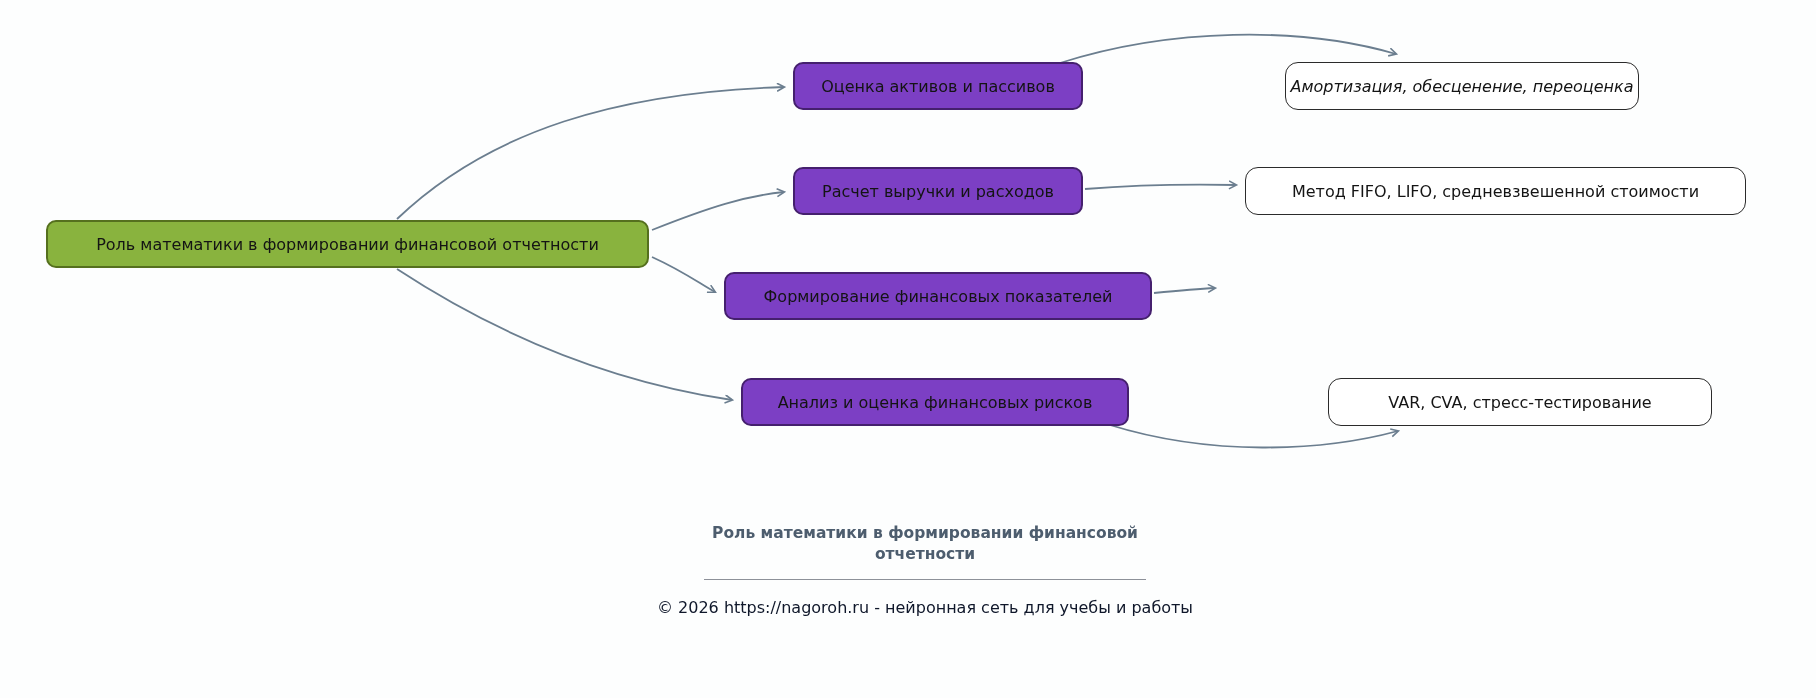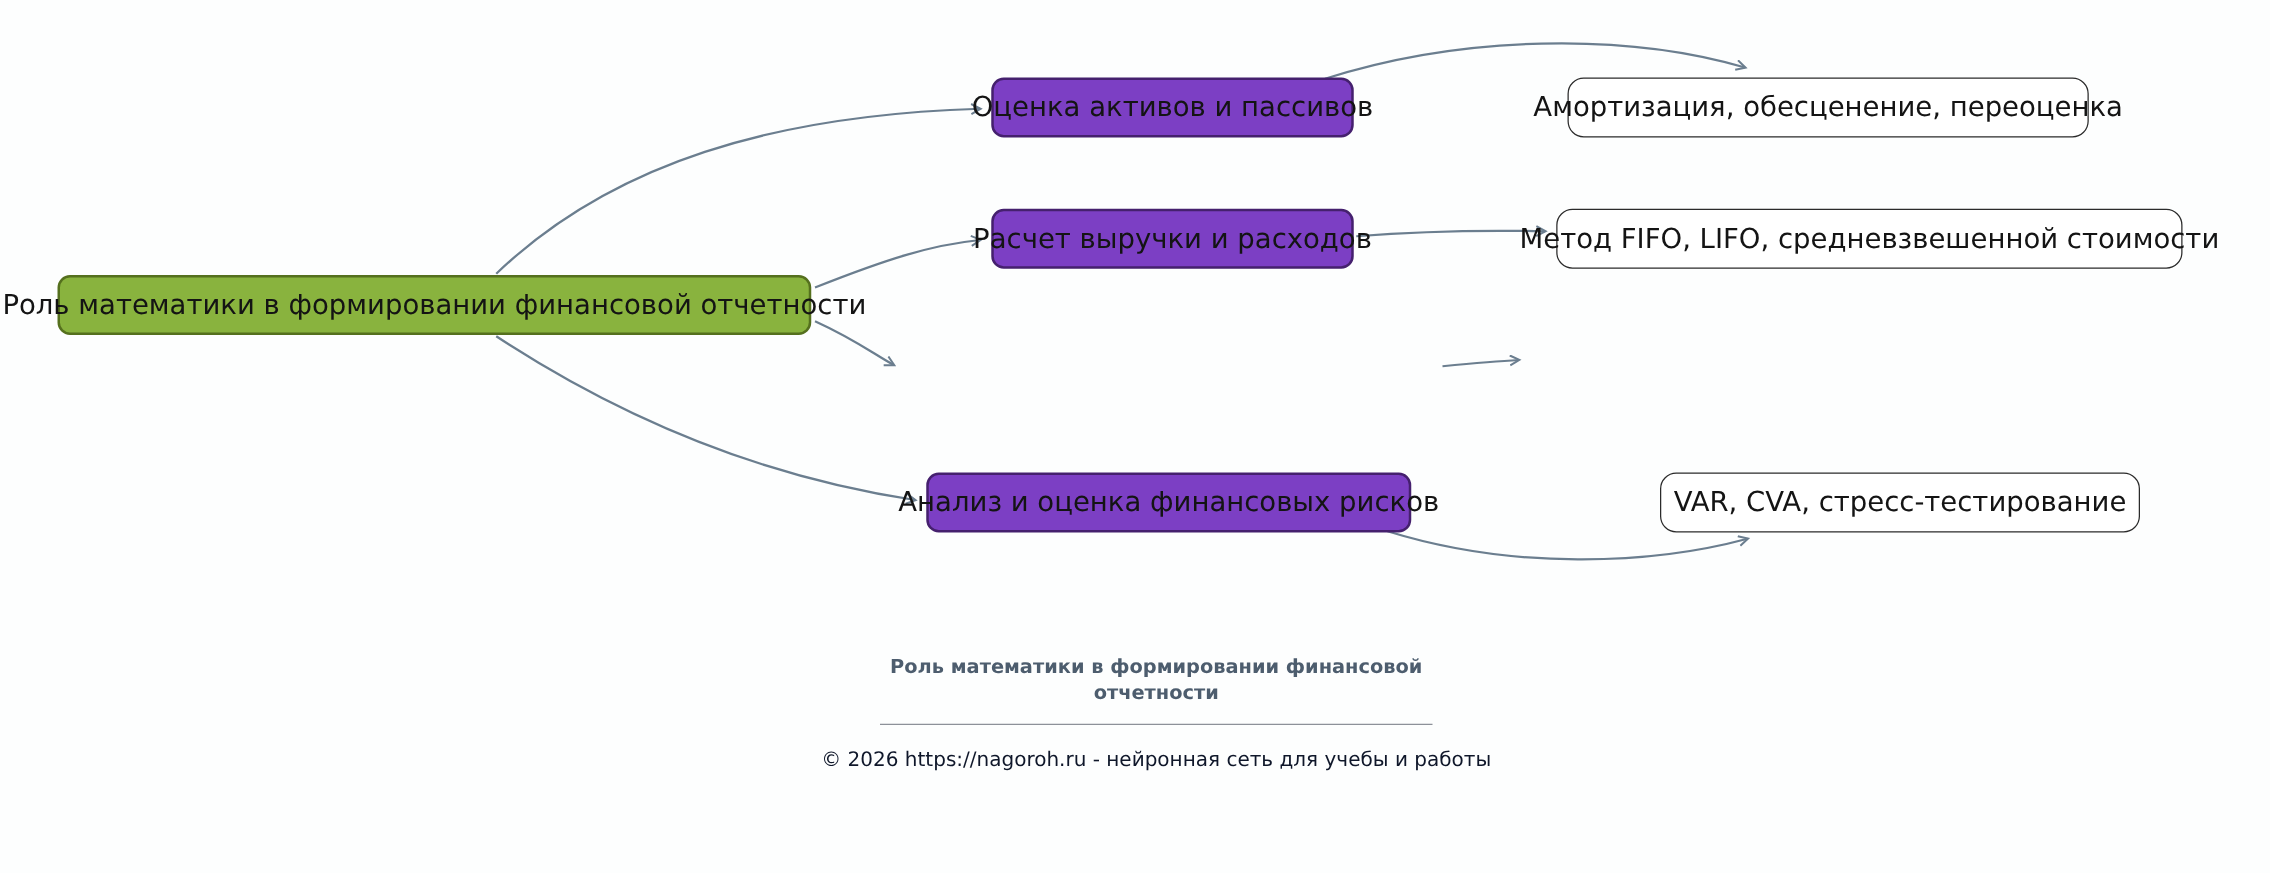--- a/index.html
+++ b/index.html
@@ -24,21 +24,21 @@
     stroke: #6b7e8f;
     stroke-width: 1.8;
   }
   .node {
     position: absolute;
     display: flex;
     align-items: center;
     justify-content: center;
     height: 48px;
     padding: 0 14px;
-    font-size: 22px;
+    font-size: 16px;
     color: #141414;
     white-space: nowrap;
     text-align: center;
     border-radius: 10px;
   }
   .node.root {
     background: #89b33e;
     border: 2px solid #55701e;
   }
   .node.branch {
@@ -95,23 +95,24 @@
     <path class="link" d="M 1060 63 C 1170 28, 1300 26, 1396 54" marker-end="url(#arrowhead)"></path>
     <path class="link" d="M 1085 189 C 1135 185, 1190 184, 1236 185" marker-end="url(#arrowhead)"></path>
     <path class="link" d="M 1154 293 C 1175 291, 1197 289, 1215 288" marker-end="url(#arrowhead)"></path>
     <path class="link" d="M 1110 425 C 1210 456, 1320 452, 1398 431" marker-end="url(#arrowhead)"></path>
   </svg>
 
   <div class="node root" style="left:46px; top:220px; width:603px;">Роль математики в формировании финансовой отчетности</div>
 
   <div class="node branch" style="left:793px; top:62px; width:290px;">Оценка активов и пассивов</div>
   <div class="node branch" style="left:793px; top:167px; width:290px;">Расчет выручки и расходов</div>
+  <div class="node branch" style="left:724px; top:272px; width:428px;">Формирование финансовых показателей</div>
   <div class="node branch" style="left:741px; top:378px; width:388px;">Анализ и оценка финансовых рисков</div>
 
-  <div class="node leaf" style="left:1254px; top:62px; width:417px;">Амортизация, обесценение, переоценка</div>
+  <div class="node leaf" style="left:1285px; top:62px; width:354px;font-style:italic;">Амортизация, обесценение, переоценка</div>
   <div class="node leaf" style="left:1245px; top:167px; width:501px;">Метод FIFO, LIFO, средневзвешенной стоимости</div>
   <div class="node leaf" style="left:1328px; top:378px; width:384px;">VAR, CVA, стресс-тестирование</div>
 
   <div class="footer">
     <div class="footer-title">Роль математики в формировании финансовой отчетности</div>
     <hr class="footer-rule">
     <div class="footer-copyright">© 2026 https://nagoroh.ru - нейронная сеть для учебы и работы</div>
   </div>
 
 </div>

